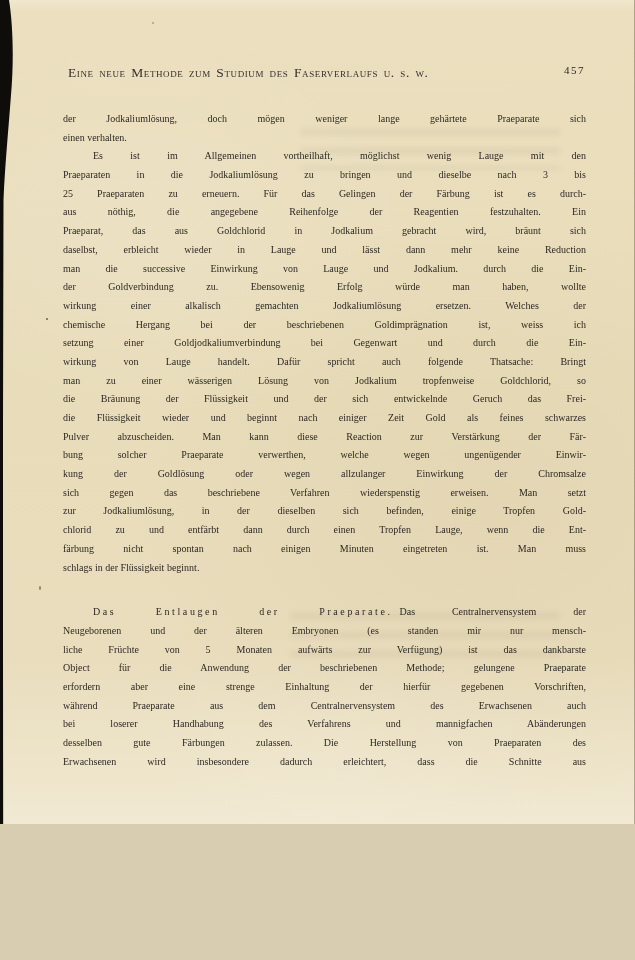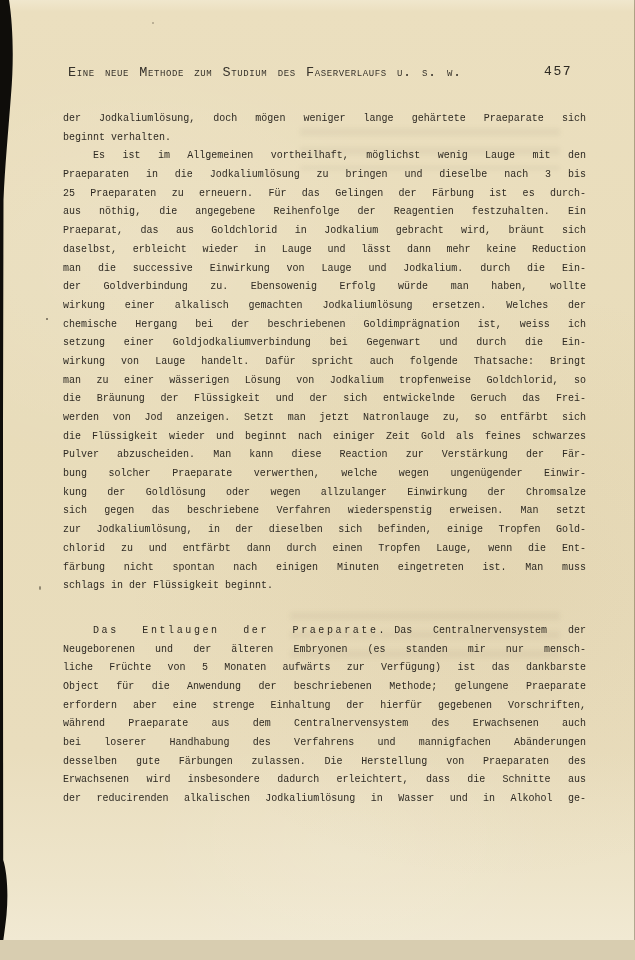--- a/index.html
+++ b/index.html
@@ -1,21 +1,21 @@
 <!DOCTYPE html>
 <html><head>
 <meta charset="utf-8">
 <style>
   html, body { margin: 0; padding: 0; background: #d8cdb0; }
   .scan-page {
     position: relative;
     width: 635px;
-    height: 940px;
+    height: 824px;
     overflow: hidden;
-    font-family: Liberation Mono, monospace;
+    font-family: Liberation Serif, serif;
     color: #2e2a23;
     background:
       radial-gradient(ellipse 420px 300px at 22% 28%, rgba(255,255,255,0.10), transparent 70%),
       radial-gradient(ellipse 520px 420px at 78% 62%, rgba(150,110,50,0.06), transparent 72%),
       radial-gradient(ellipse 300px 200px at 55% 90%, rgba(255,255,255,0.08), transparent 70%),
       linear-gradient(180deg, #f0e7cd 0px, #ebdfbf 12px, #e8dcba 45%, #e9ddbd 80%, #eee5cb 94%, #f1e9d3 100%);
   }
   .scan-page::after { 
     content: "";
     position: absolute; top: 0; right: 0; width: 1px; height: 100%;
@@ -29,22 +29,22 @@
   .header-title {
     position: absolute; left: 5px; top: 0;
     font-variant: small-caps;
     font-size: 13.5px;
     letter-spacing: 0.6px;
     word-spacing: 1.6px;
     color: #35312a;
     white-space: nowrap;
   }
   .page-number {
-    position: absolute; right: 14px; top: -1px;
-    font-size: 13px;
+    position: absolute; right: 1px; top: -1px;
+    font-size: 11px;
     letter-spacing: 1.5px;
     color: #2e2a23;
   }
 
   .body-text {
     position: absolute; left: 63px; width: 523px; top: 110px;
     font-size: 10px;
     line-height: 18.7px;
   }
   .line {
@@ -90,39 +90,38 @@
 
   <div class="header-row">
     <span class="header-title">Eine neue Methode zum Studium des Faserverlaufs u. s. w.</span>
     <span class="page-number">457</span>
   </div>
 
   <div class="body-text">
 
     <div class="para para-1">
       <div class="line">der Jodkaliumlösung, doch mögen weniger lange gehärtete Praeparate sich</div>
-      <div class="line plain">beginnt verhalten.</div>
+      <div class="line plain">einen verhalten.</div>
     </div>
 
     <div class="para para-2">
       <div class="line indent">Es ist im Allgemeinen vortheilhaft, möglichst wenig Lauge mit den</div>
       <div class="line">Praeparaten in die Jodkaliumlösung zu bringen und dieselbe nach 3 bis</div>
       <div class="line">25 Praeparaten zu erneuern. Für das Gelingen der Färbung ist es durch-</div>
       <div class="line">aus nöthig, die angegebene Reihenfolge der Reagentien festzuhalten. Ein</div>
       <div class="line">Praeparat, das aus Goldchlorid in Jodkalium gebracht wird, bräunt sich</div>
       <div class="line">daselbst, erbleicht wieder in Lauge und lässt dann mehr keine Reduction</div>
       <div class="line">man die successive Einwirkung von Lauge und Jodkalium. durch die Ein-</div>
       <div class="line">der Goldverbindung zu. Ebensowenig Erfolg würde man haben, wollte</div>
       <div class="line">wirkung einer alkalisch gemachten Jodkaliumlösung ersetzen. Welches der</div>
       <div class="line">chemische Hergang bei der beschriebenen Goldimprägnation ist, weiss ich</div>
       <div class="line">setzung einer Goldjodkaliumverbindung bei Gegenwart und durch die Ein-</div>
       <div class="line">wirkung von Lauge handelt. Dafür spricht auch folgende Thatsache: Bringt</div>
       <div class="line">man zu einer wässerigen Lösung von Jodkalium tropfenweise Goldchlorid, so</div>
       <div class="line">die Bräunung der Flüssigkeit und der sich entwickelnde Geruch das Frei-</div>
-      <div class="line">werden von Jod anzeigen. Setzt man jetzt Natronlauge zu, so entfärbt sich</div>
       <div class="line">die Flüssigkeit wieder und beginnt nach einiger Zeit Gold als feines schwarzes</div>
       <div class="line">Pulver abzuscheiden. Man kann diese Reaction zur Verstärkung der Fär-</div>
       <div class="line">bung solcher Praeparate verwerthen, welche wegen ungenügender Einwir-</div>
       <div class="line">kung der Goldlösung oder wegen allzulanger Einwirkung der Chromsalze</div>
       <div class="line">sich gegen das beschriebene Verfahren wiederspenstig erweisen. Man setzt</div>
       <div class="line">zur Jodkaliumlösung, in der dieselben sich befinden, einige Tropfen Gold-</div>
       <div class="line">chlorid zu und entfärbt dann durch einen Tropfen Lauge, wenn die Ent-</div>
       <div class="line">färbung nicht spontan nach einigen Minuten eingetreten ist. Man muss</div>
       <div class="line plain">schlags in der Flüssigkeit beginnt.</div>
     </div>
@@ -132,17 +131,16 @@
         <span class="lead-spaced">Das Entlaugen der Praeparate.</span><span>Das Centralnervensystem der</span>
       </div>
       <div class="line">Neugeborenen und der älteren Embryonen (es standen mir nur mensch-</div>
       <div class="line">liche Früchte von 5 Monaten aufwärts zur Verfügung) ist das dankbarste</div>
       <div class="line">Object für die Anwendung der beschriebenen Methode; gelungene Praeparate</div>
       <div class="line">erfordern aber eine strenge Einhaltung der hierfür gegebenen Vorschriften,</div>
       <div class="line">während Praeparate aus dem Centralnervensystem des Erwachsenen auch</div>
       <div class="line">bei loserer Handhabung des Verfahrens und mannigfachen Abänderungen</div>
       <div class="line">desselben gute Färbungen zulassen. Die Herstellung von Praeparaten des</div>
       <div class="line">Erwachsenen wird insbesondere dadurch erleichtert, dass die Schnitte aus</div>
-      <div class="line">der reducirenden alkalischen Jodkaliumlösung in Wasser und in Alkohol ge-</div>
     </div>
 
   </div>
 </div>
 
 </body></html>

